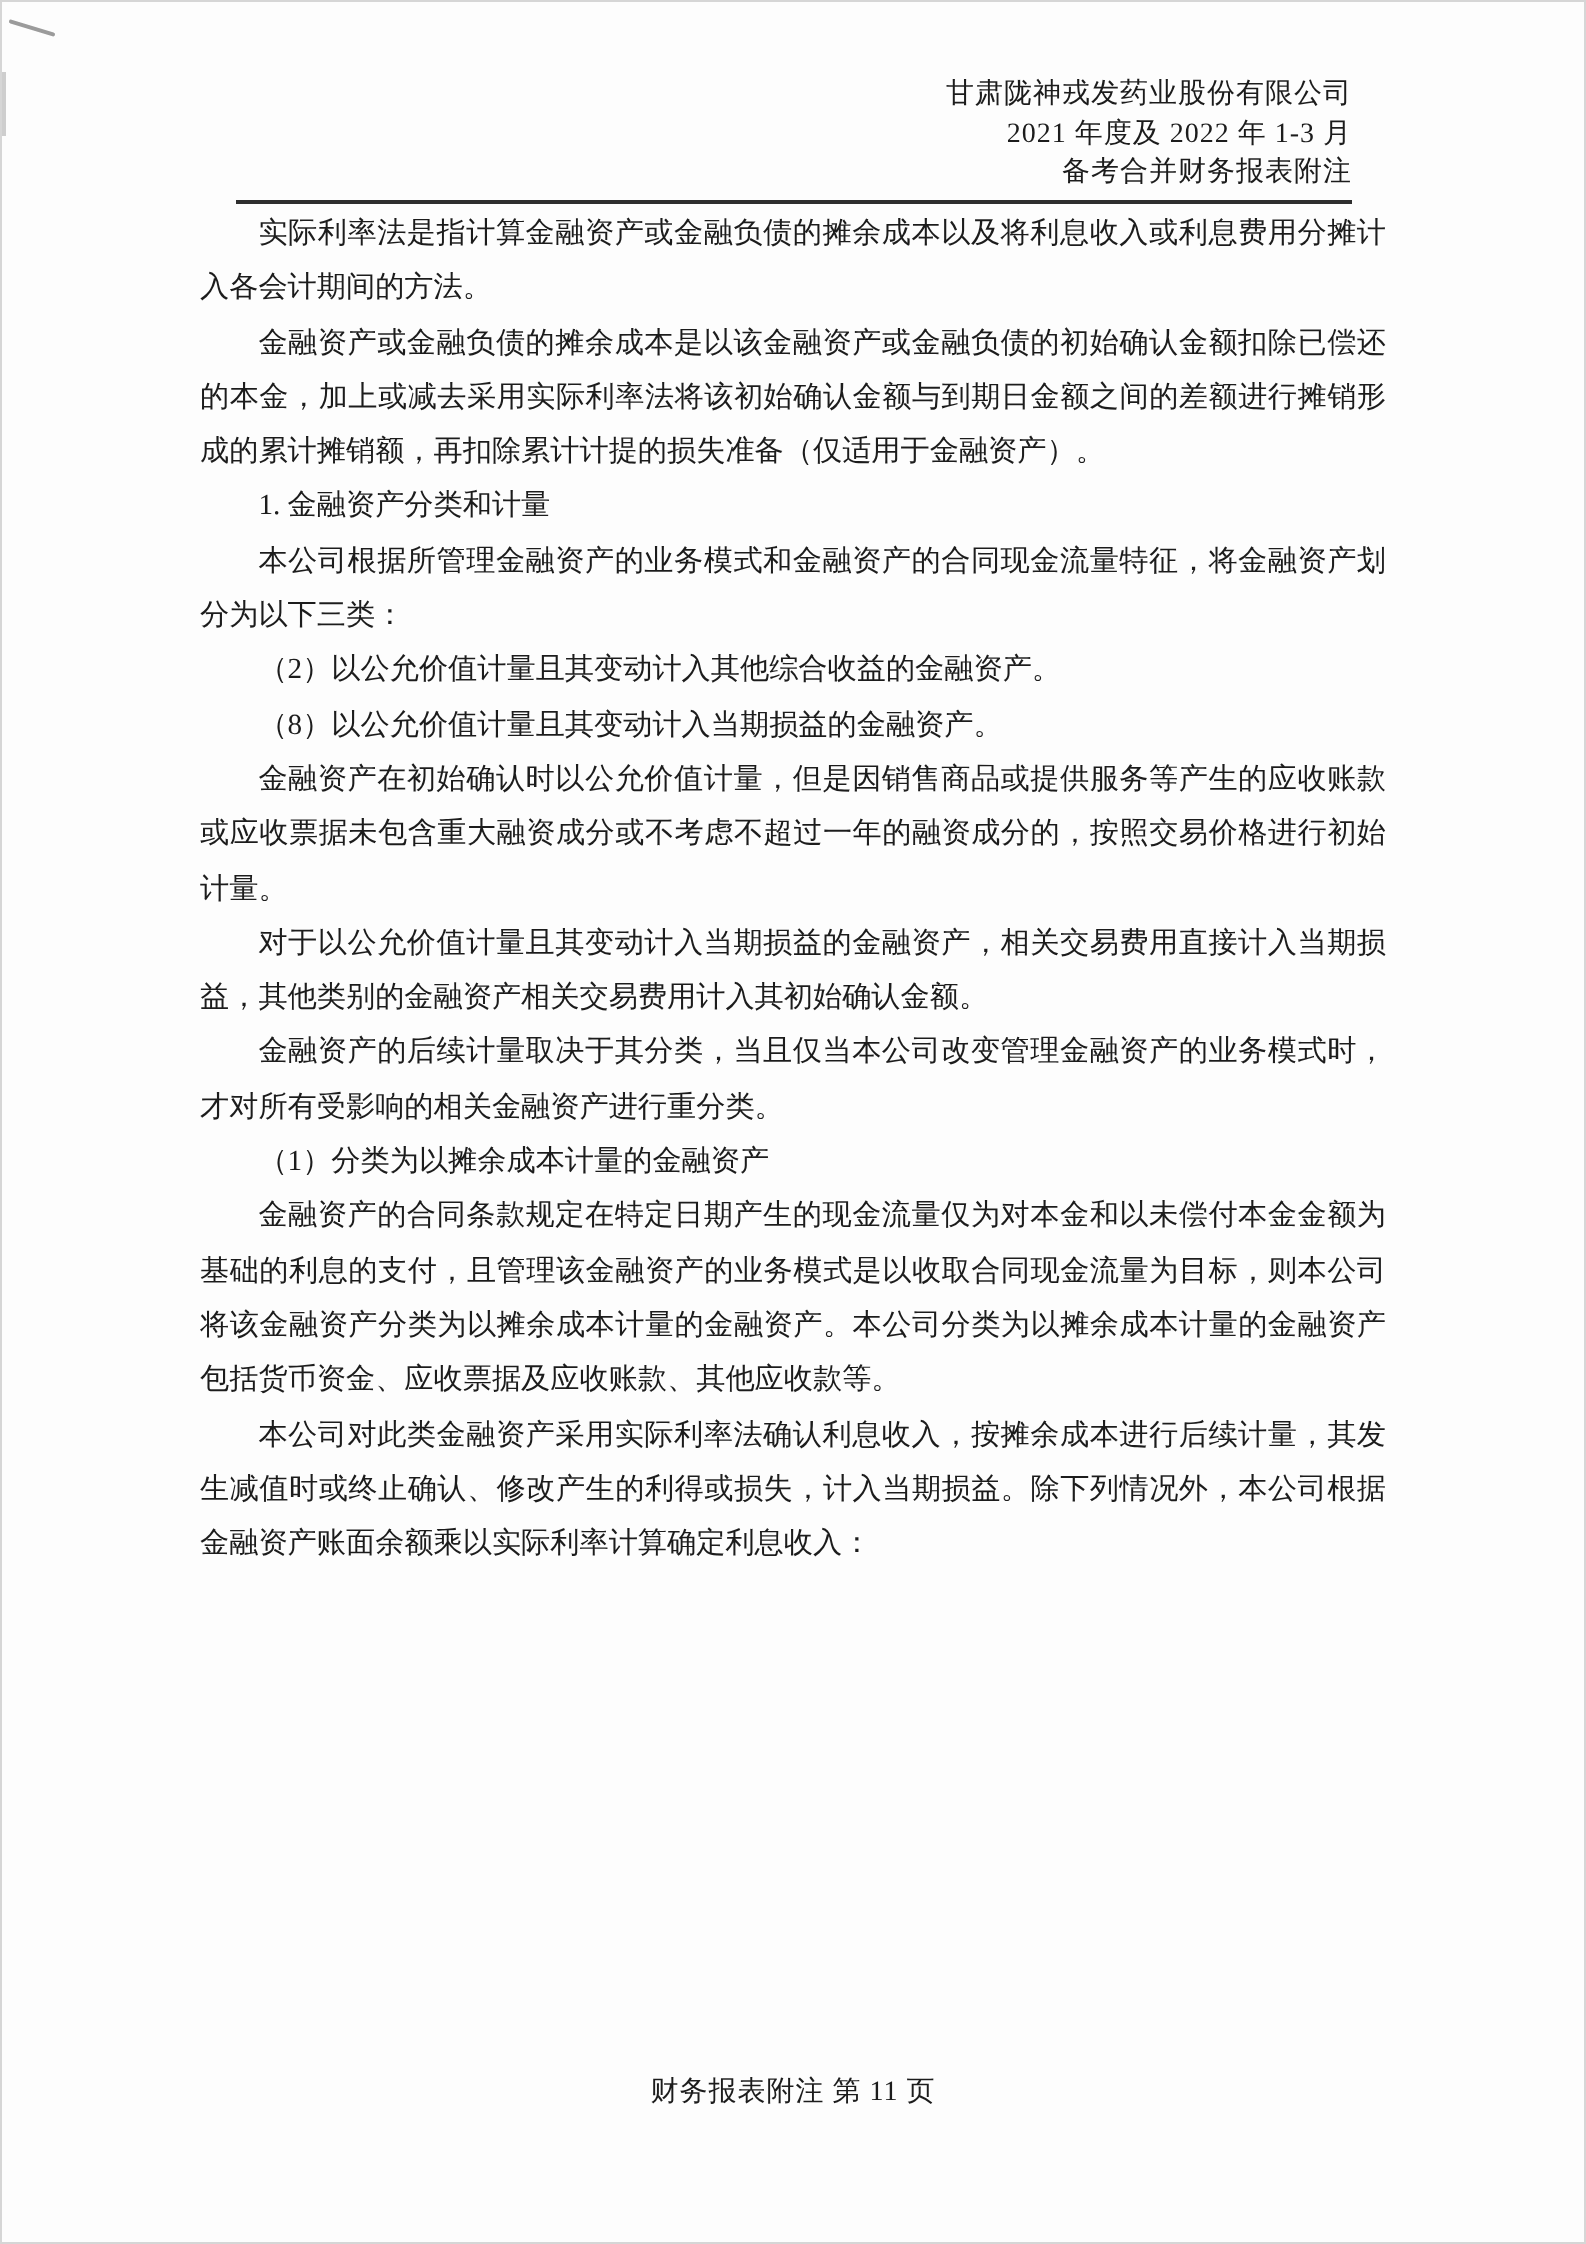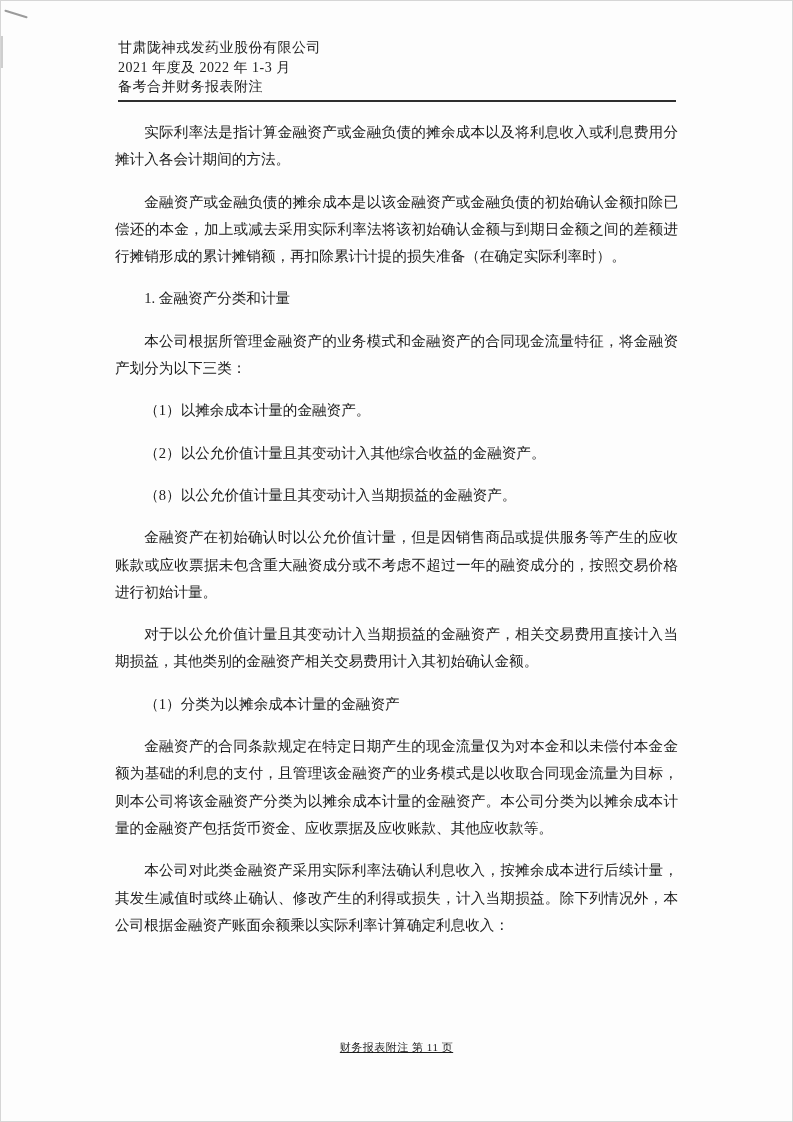--- a/index.html
+++ b/index.html
@@ -37,76 +37,76 @@
   .header {
     position: absolute;
     left: 118px;
     top: 38px;
     width: 558px;
     font-size: 14px;
     line-height: 19.5px;
     padding-bottom: 3px;
     border-bottom: 2px solid #2e2e2e;
     letter-spacing: 0.5px;
+    text-align: right;
   }
   .content {
     position: absolute;
     left: 100px;
     top: 104px;
     width: 593px;
     height: 932px;
     overflow: hidden;
     font-size: 14.6px;
     line-height: 27.3px;
     text-align: justify;
   }
   .content p {
-    margin: 15px;
+    margin: 0;
     padding: 0;
     text-indent: 2em;
   }
   .content p.heading {
     font-weight: normal;
   }
   .footer {
     position: absolute;
     left: 0;
     top: 1038px;
     width: 100%;
     text-align: center;
-    font-size: 11px;
+    font-size: 14px;
     line-height: 18px;
     letter-spacing: 0.5px;
-    text-decoration: underline;
   }
 </style>
 </head>
 <body>
 
 <div class="page">
 
   <div class="scratch-a"></div>
   <div class="scratch-b"></div>
 
   <div class="header">
     <div>甘肃陇神戎发药业股份有限公司</div>
     <div>2021 年度及 2022 年 1-3 月</div>
     <div>备考合并财务报表附注</div>
   </div>
 
   <div class="content">
     <p>实际利率法是指计算金融资产或金融负债的摊余成本以及将利息收入或利息费用分摊计入各会计期间的方法。</p>
-    <p>金融资产或金融负债的摊余成本是以该金融资产或金融负债的初始确认金额扣除已偿还的本金，加上或减去采用实际利率法将该初始确认金额与到期日金额之间的差额进行摊销形成的累计摊销额，再扣除累计计提的损失准备（在确定实际利率时）。</p>
+    <p>金融资产或金融负债的摊余成本是以该金融资产或金融负债的初始确认金额扣除已偿还的本金，加上或减去采用实际利率法将该初始确认金额与到期日金额之间的差额进行摊销形成的累计摊销额，再扣除累计计提的损失准备（仅适用于金融资产）。</p>
     <p class="heading">1. 金融资产分类和计量</p>
     <p>本公司根据所管理金融资产的业务模式和金融资产的合同现金流量特征，将金融资产划分为以下三类：</p>
-    <p>（1）以摊余成本计量的金融资产。</p>
     <p>（2）以公允价值计量且其变动计入其他综合收益的金融资产。</p>
     <p>（8）以公允价值计量且其变动计入当期损益的金融资产。</p>
     <p>金融资产在初始确认时以公允价值计量，但是因销售商品或提供服务等产生的应收账款或应收票据未包含重大融资成分或不考虑不超过一年的融资成分的，按照交易价格进行初始计量。</p>
     <p>对于以公允价值计量且其变动计入当期损益的金融资产，相关交易费用直接计入当期损益，其他类别的金融资产相关交易费用计入其初始确认金额。</p>
+    <p>金融资产的后续计量取决于其分类，当且仅当本公司改变管理金融资产的业务模式时，才对所有受影响的相关金融资产进行重分类。</p>
     <p>（1）分类为以摊余成本计量的金融资产</p>
     <p>金融资产的合同条款规定在特定日期产生的现金流量仅为对本金和以未偿付本金金额为基础的利息的支付，且管理该金融资产的业务模式是以收取合同现金流量为目标，则本公司将该金融资产分类为以摊余成本计量的金融资产。本公司分类为以摊余成本计量的金融资产包括货币资金、应收票据及应收账款、其他应收款等。</p>
     <p>本公司对此类金融资产采用实际利率法确认利息收入，按摊余成本进行后续计量，其发生减值时或终止确认、修改产生的利得或损失，计入当期损益。除下列情况外，本公司根据金融资产账面余额乘以实际利率计算确定利息收入：</p>
   </div>
 
   <div class="footer">
     <span>财务报表附注 第 11 页</span>
   </div>
 
 </div>

